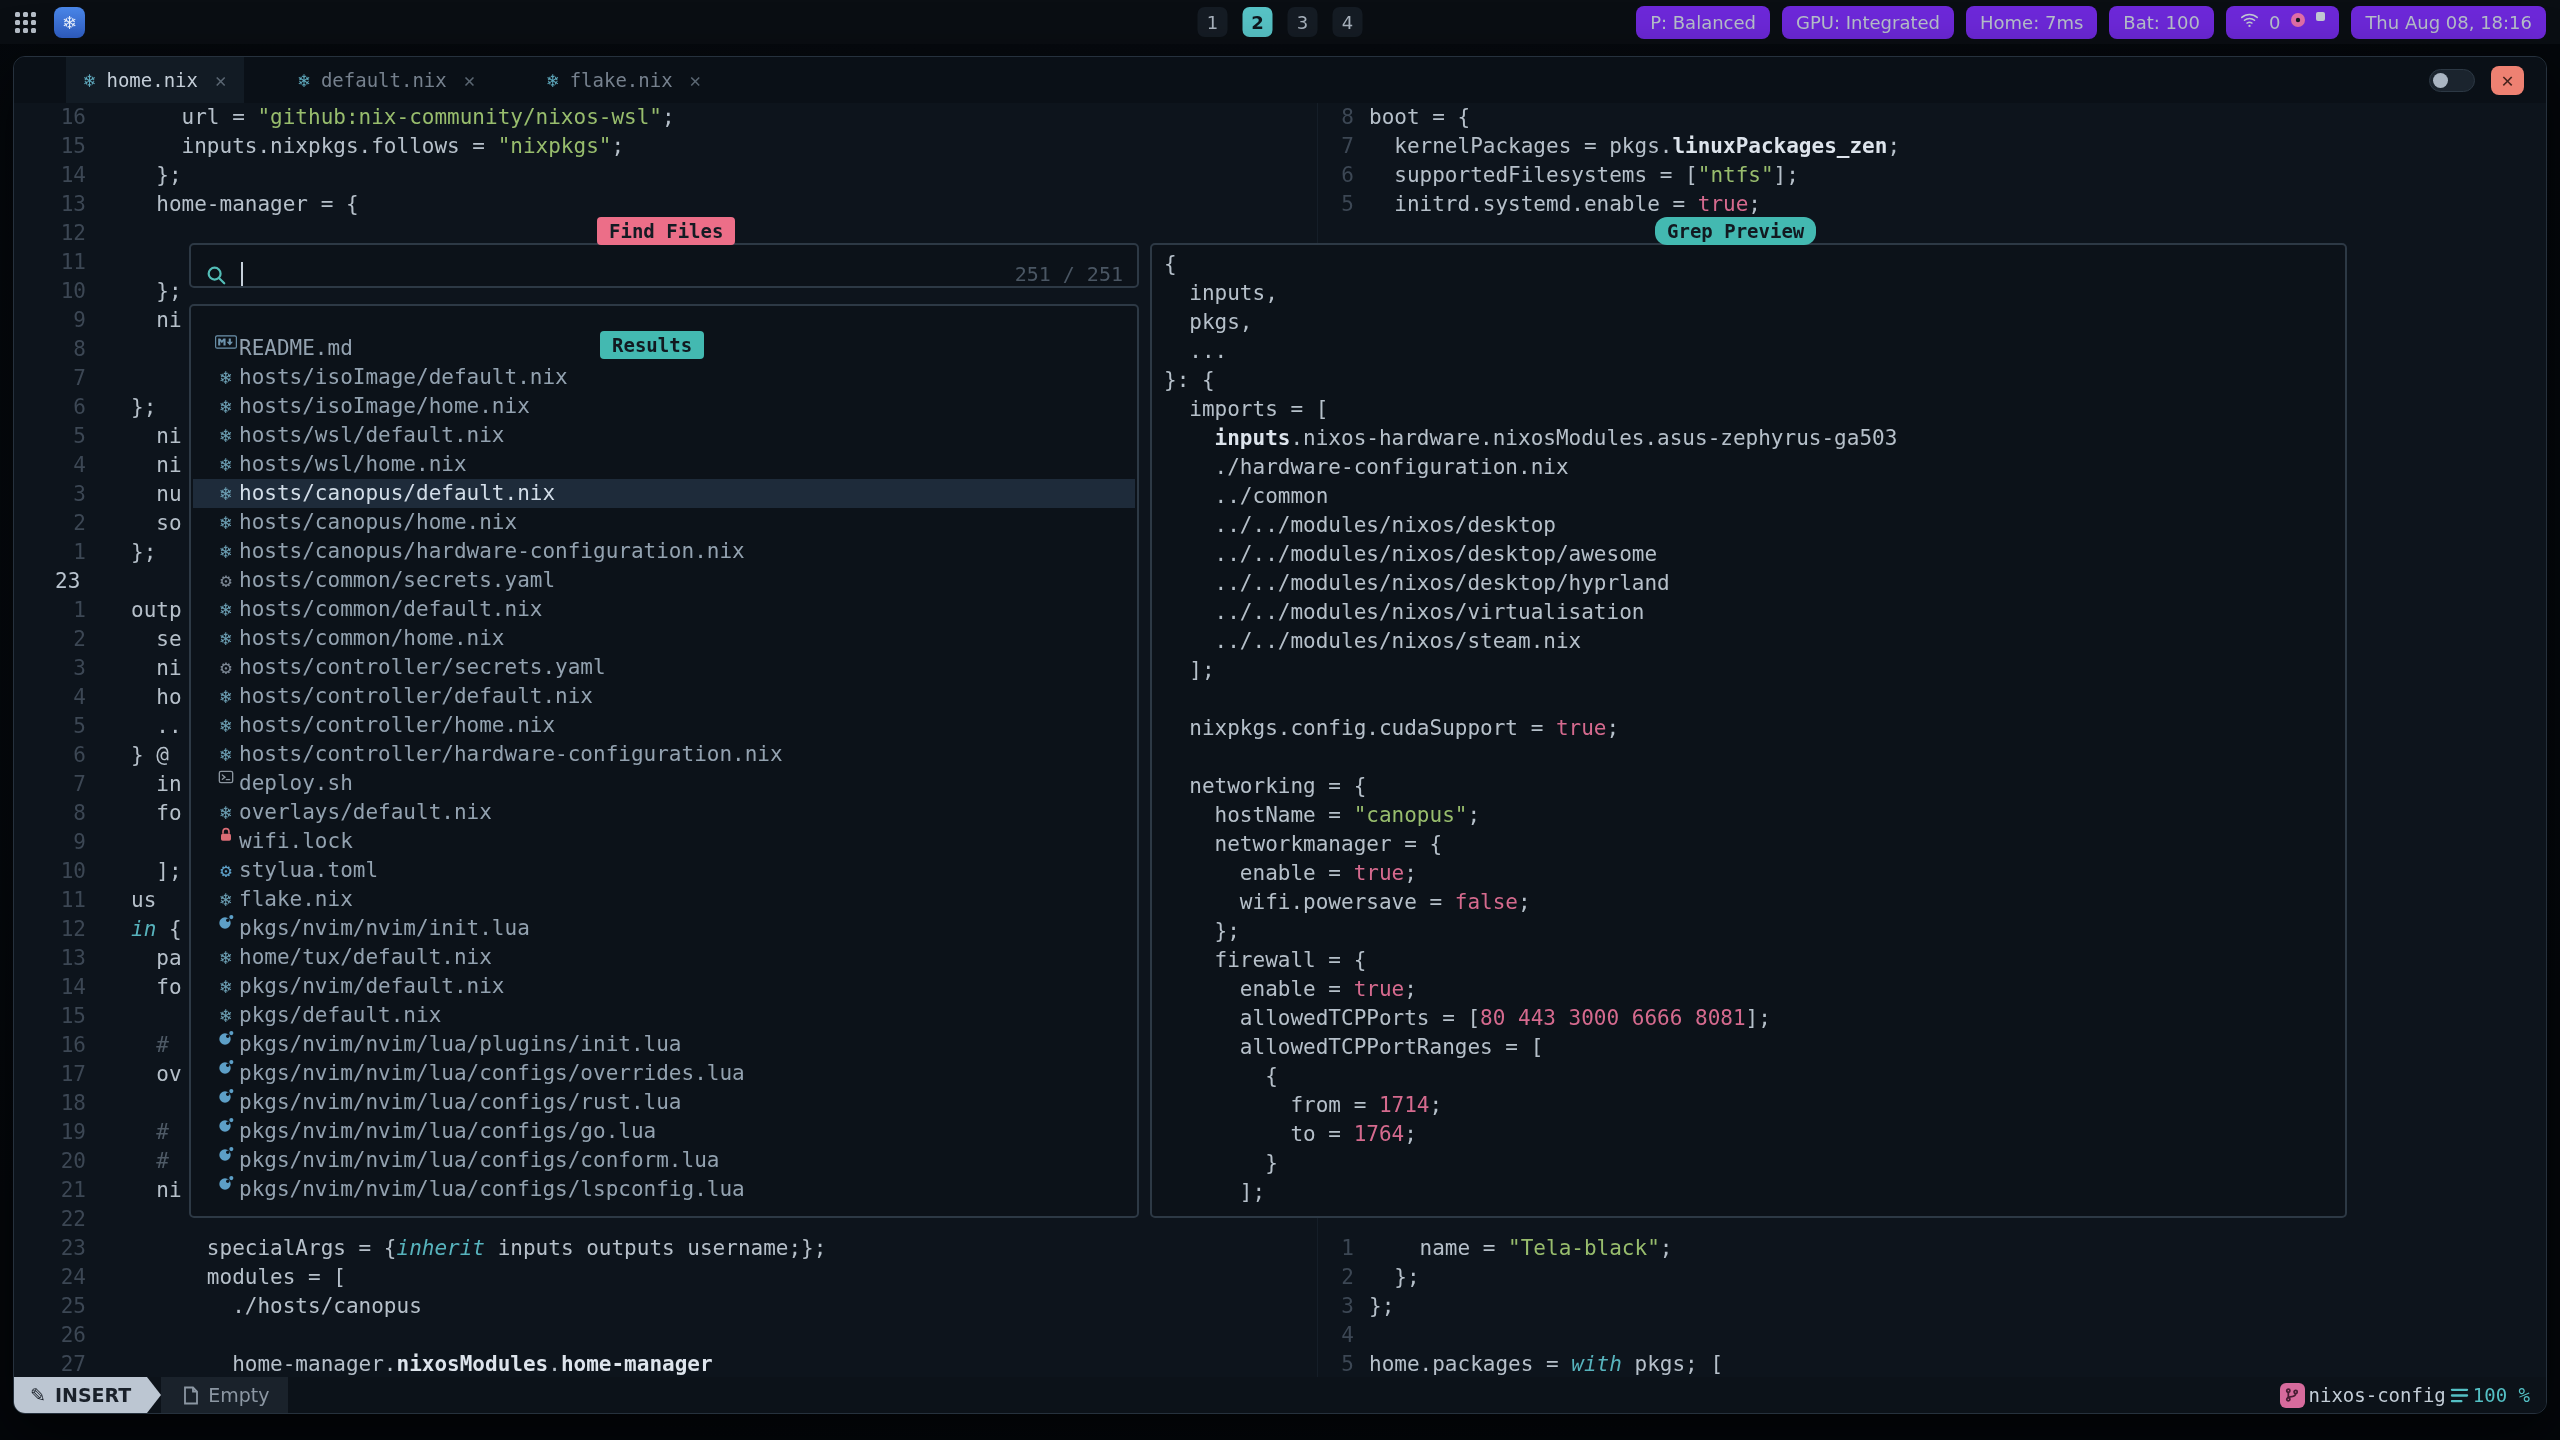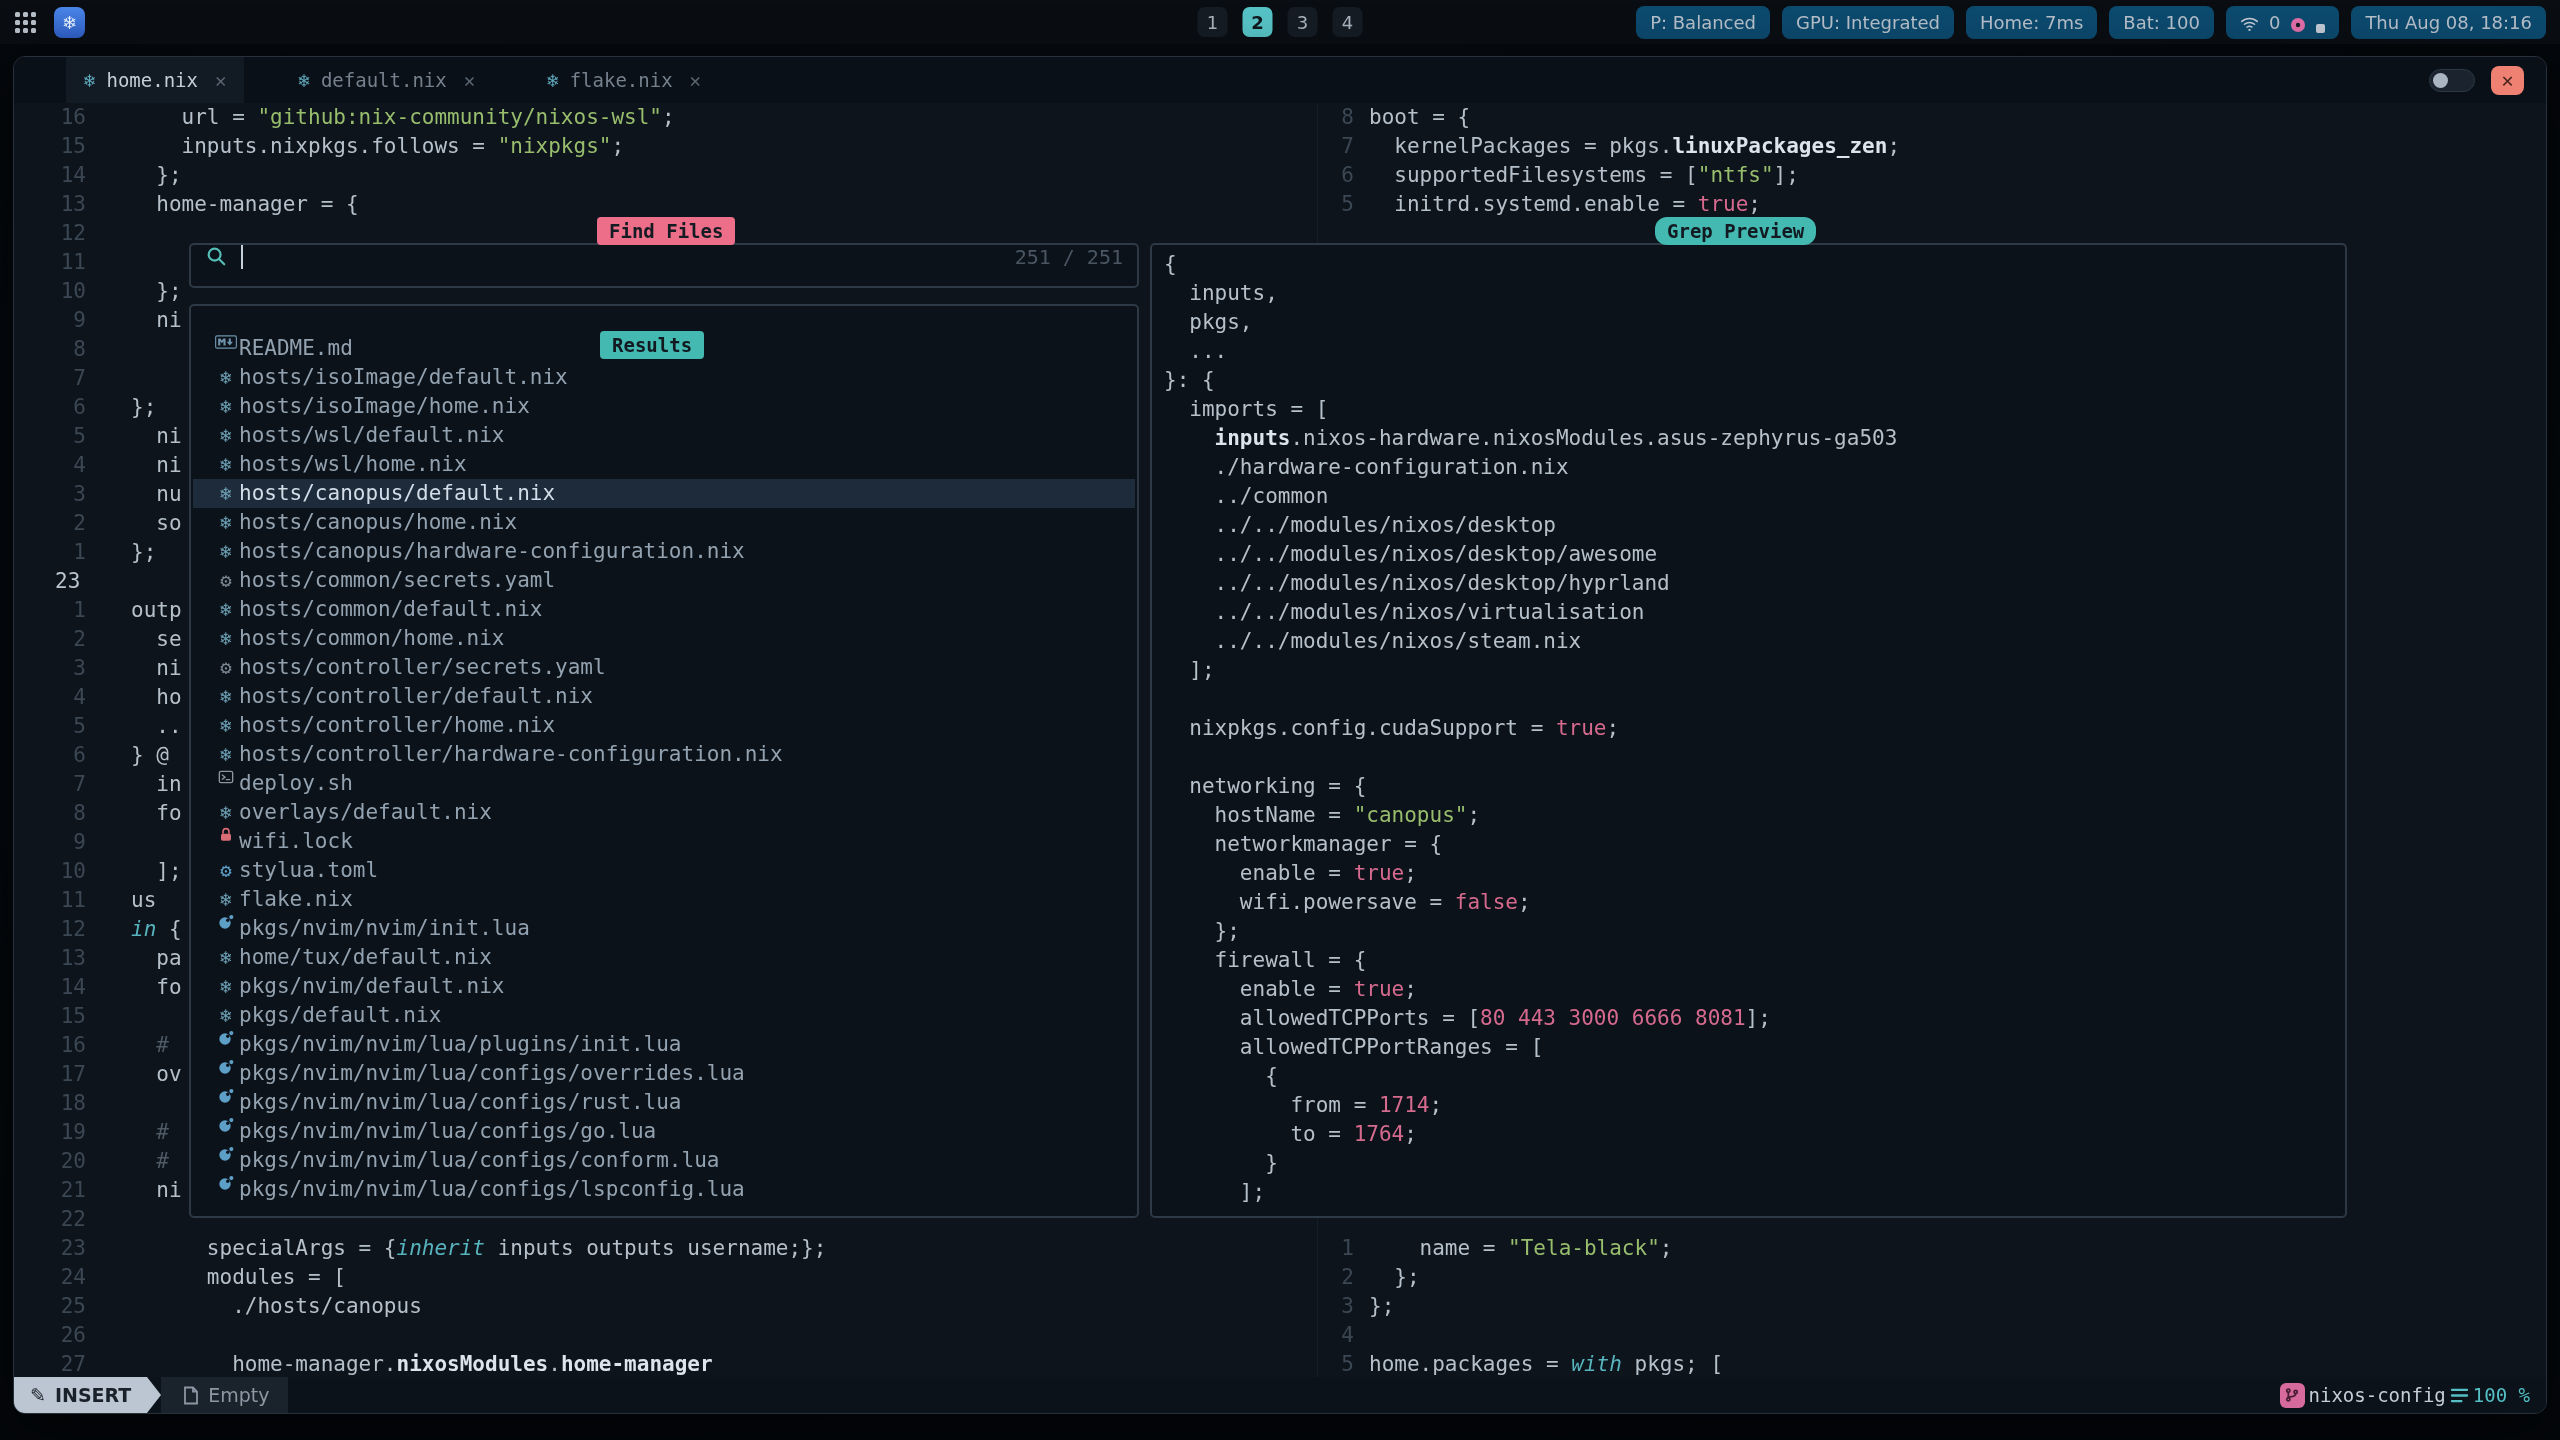--- a/index.html
+++ b/index.html
@@ -20,21 +20,21 @@
                 0 16px #b6bec8, 8px 16px #b6bec8, 16px 16px #b6bec8; }
   .app-logo{ width:31px; height:31px; border-radius:8px;
     background:linear-gradient(180deg,#4a86e8,#2f5fc6); display:flex; align-items:center; justify-content:center;
     color:#eaf2ff; font-size:18px; }
   .tb-center{ position:absolute; left:50%; top:0; height:44px; transform:translateX(-50%);
     display:flex; align-items:center; gap:15px; }
   .ws{ min-width:30px; height:30px; padding:0 7px; border-radius:7px; background:#151c24; color:#aab4bf;
     display:flex; align-items:center; justify-content:center; font-size:18px; }
   .ws.active{ background:#57c3c6; color:#0f161d; font-weight:bold; }
   .tb-right{ margin-left:auto; display:flex; align-items:center; gap:12px; }
-  .pill{ background:#0c4a6e; border-radius:8px; padding:6px 14px; display:flex; align-items:flex-end; gap:10px;
+  .pill{ background:#6d28d9; border-radius:8px; padding:6px 14px; display:flex; align-items:flex-start; gap:10px;
     font-size:18px; color:#b7c0ca; white-space:nowrap; }
   .pill .ic{ display:flex; align-items:center; }
   .tray-dot{ width:9px; height:9px; border-radius:2px; background:#c3cad4; }
 
   
   .window{ position:absolute; left:13px; top:56px; width:2534px; height:1358px;
     background:#0d141c; border:1px solid #26313d; border-radius:12px;
     box-shadow:0 18px 60px rgba(0,0,0,.65); display:flex; flex-direction:column; overflow:hidden; }
 
   .tabbar{ height:46px; flex:none; background:#0a1017; display:flex; align-items:center;
@@ -64,21 +64,21 @@
   .tok-pl{ color:#b6c0ca; }
   .tok-st{ color:#98bd6d; }
   .tok-nu{ color:#d56a8e; }
   .tok-bo{ color:#d56a8e; }
   .tok-kw{ color:#57b3bd; font-style:italic; }
   .tok-wb{ color:#dde4ec; font-weight:bold; }
   .tok-cm{ color:#4e5a66; }
 
   
   .overlay-box{ position:absolute; background:#0c1219; border:2px solid #2d3945; border-radius:5px; z-index:5; }
-  .prompt-box{ left:175px; top:140px; width:950px; height:45px; display:flex; align-items:flex-start; padding:0 14px; }
+  .prompt-box{ left:175px; top:140px; width:950px; height:45px; display:flex; align-items:flex-end; padding:0 14px; }
   .prompt-cursor{ width:2px; height:24px; background:#c6d0da; margin-left:14px; }
   .prompt-count{ margin-left:auto; color:#4a5663; font-size:20px; }
   .results-box{ left:175px; top:201px; width:950px; height:914px; }
   .results-list{ position:absolute; inset:2px; top:0; padding-top:28px; overflow:hidden; }
   .item{ height:29px; line-height:29px; display:flex; align-items:flex-start; gap:0; padding-left:20px;
     color:#93a2b0; white-space:pre; }
   .item.sel{ background:#1e2b3a; color:#d2dde8; }
   .fic{ flex:none; width:26px; display:flex; align-items:center; justify-content:center; font-size:19px; }
   .ic-nix{ color:#6fa3b8; } .ic-gear{ color:#7b8693; } .ic-gear-blue{ color:#5d9fc7; }
   .ic-md{ color:#6d93ad; } .ic-lock{ color:#d96c75; } .ic-lua{ color:#5d9fc7; } .ic-sh{ color:#8b959f; }

